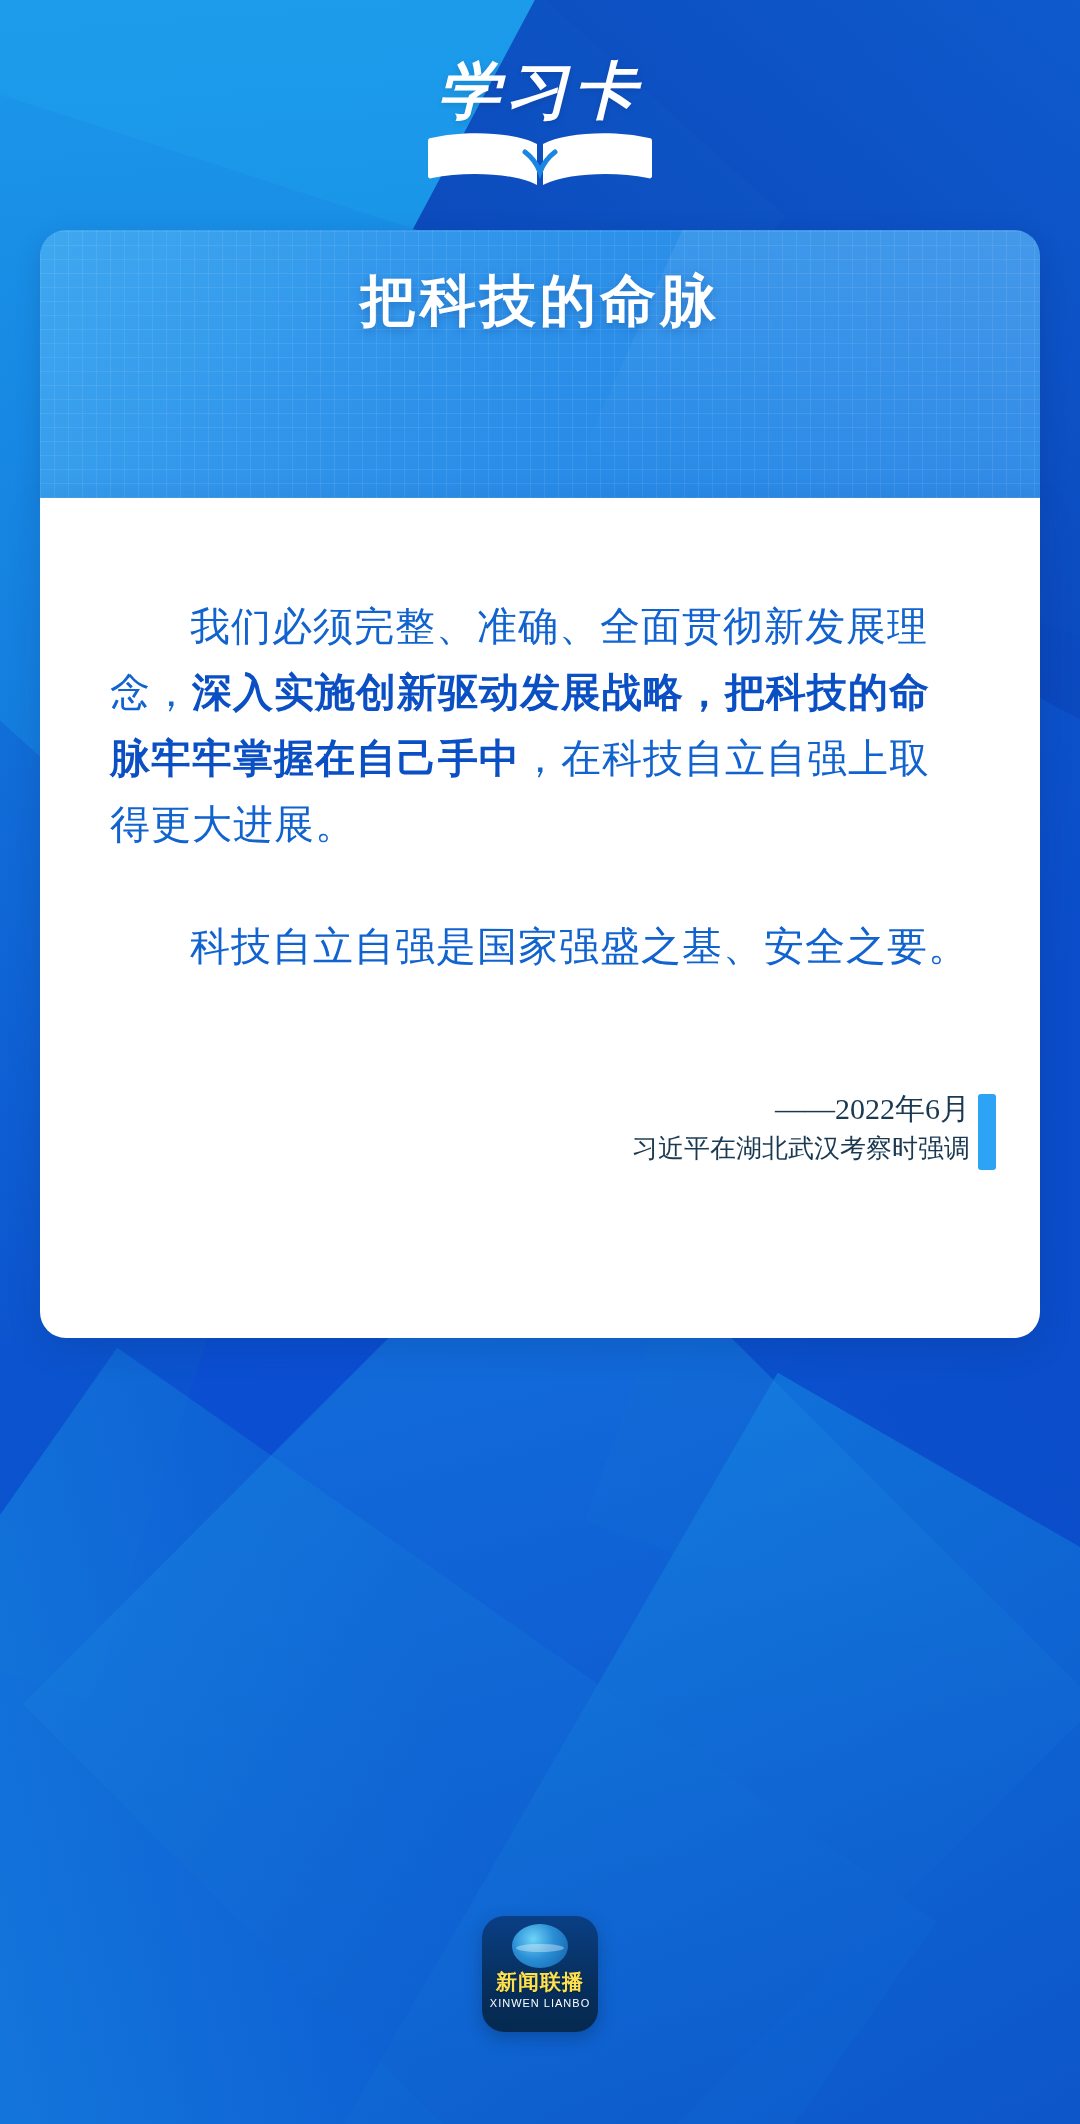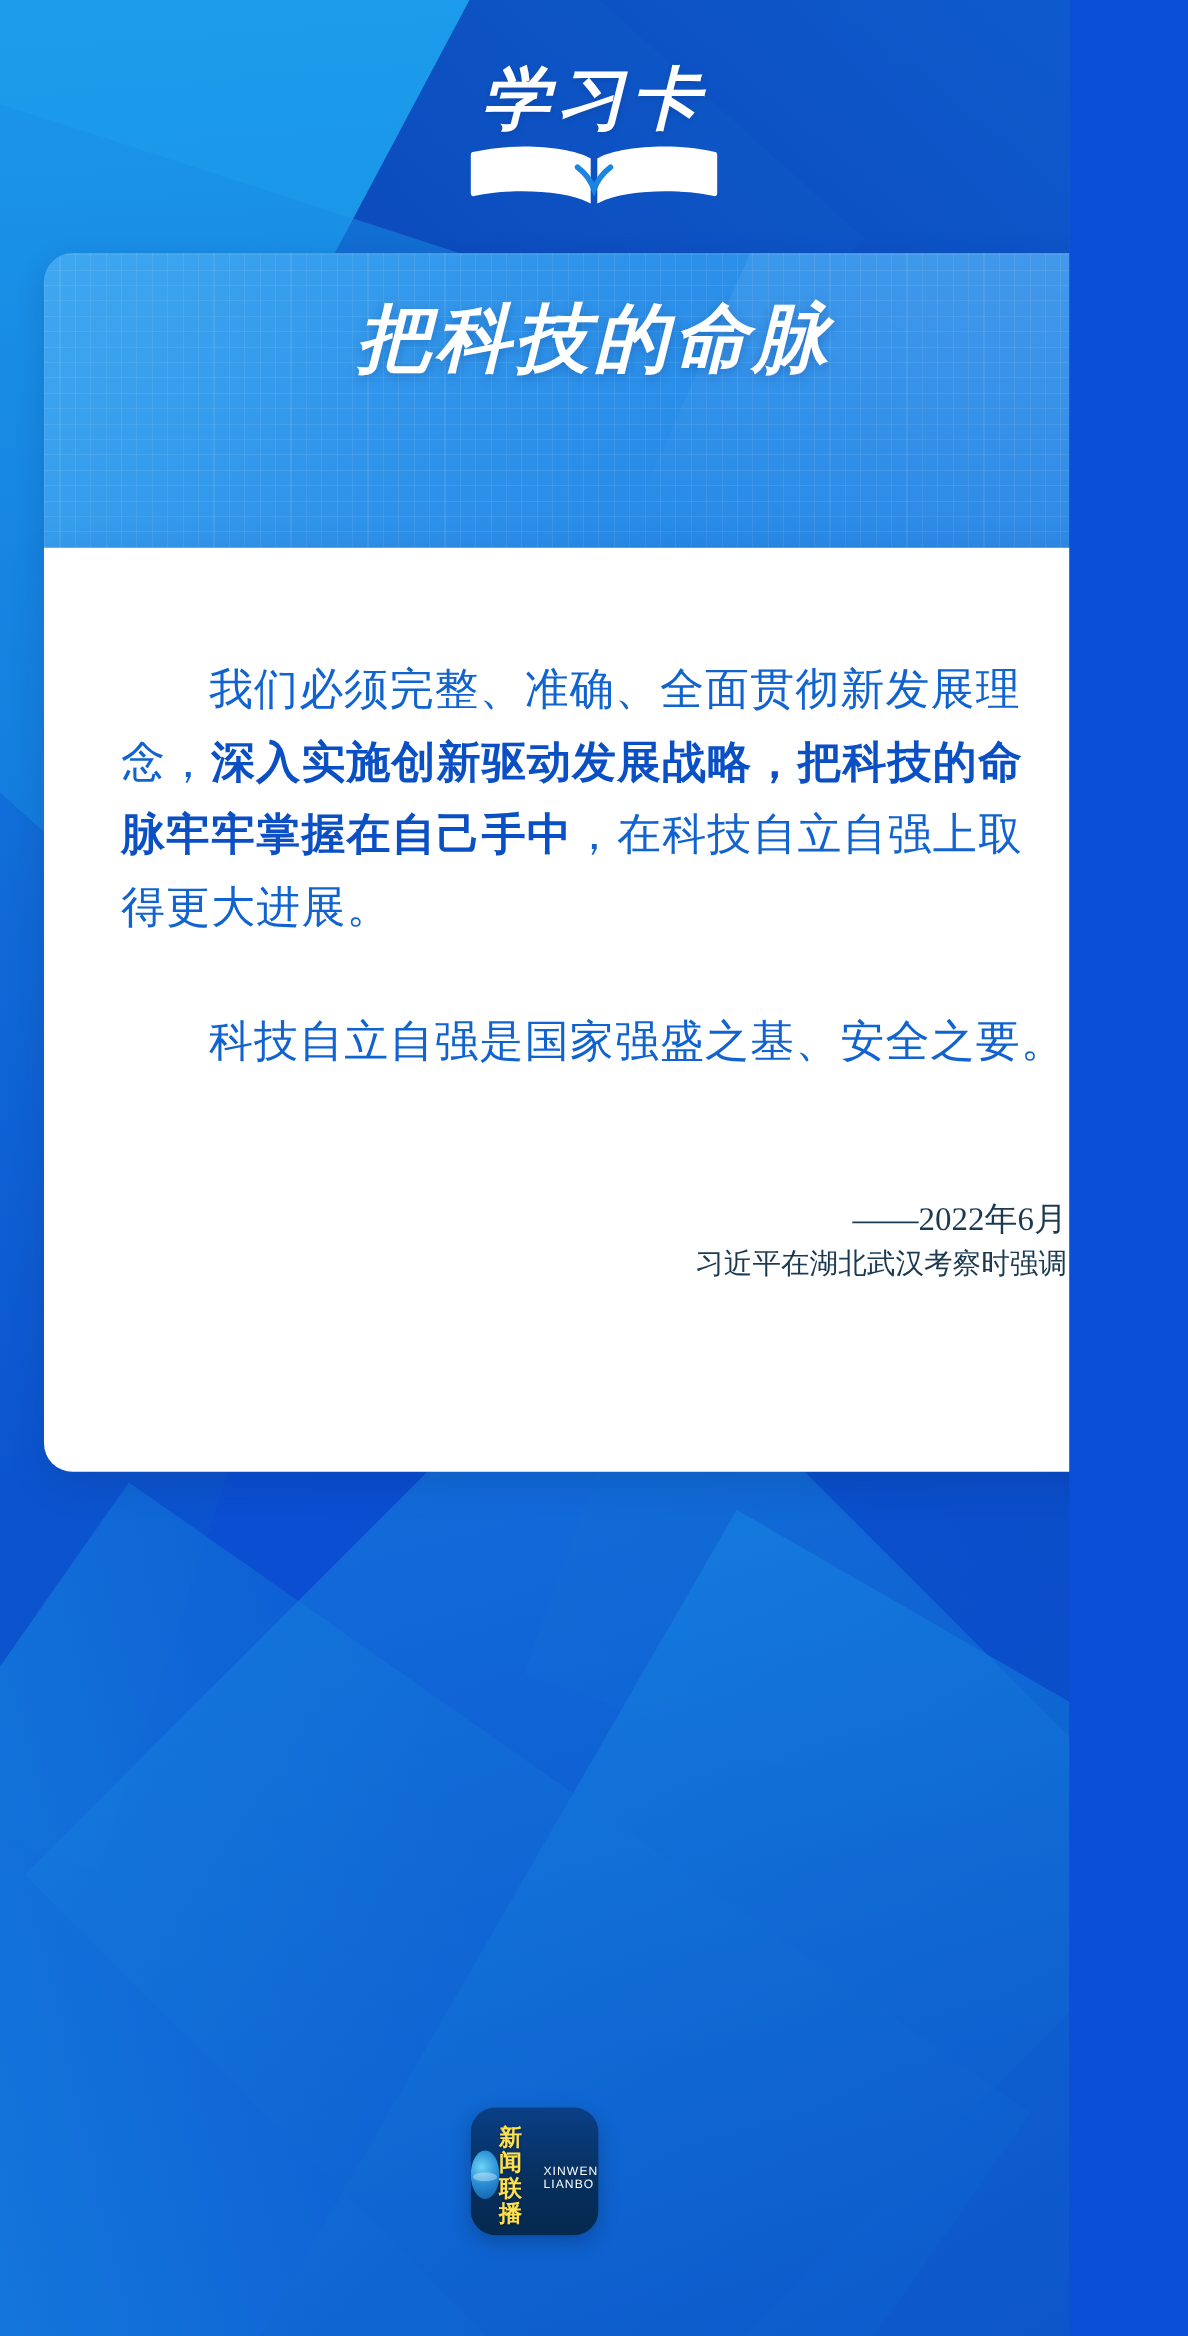--- a/index.html
+++ b/index.html
@@ -9,21 +9,21 @@
   }
   body {
     width: 1080px;
     height: 2124px;
     font-family: "Liberation Sans", sans-serif;
     overflow: hidden;
   }
 
   .poster {
     position: relative;
-    width: 972px;
+    width: 1080px;
     height: 2124px;
     overflow: hidden;
     background: linear-gradient(160deg, #1787e0 0%, #1069d8 28%, #0b4fd2 55%, #0a47c8 100%);
   }
 
   
   .shard {
     position: absolute;
     pointer-events: none;
   }
@@ -134,22 +134,21 @@
   .headline-inner {
     position: relative;
     z-index: 2;
     padding: 38px 30px 0 30px;
     text-align: center;
   }
   .headline-line {
     color: #ffffff;
     font-family: "Liberation Serif", serif;
     font-weight: bold;
-    font-style: italic;
-    font-size: 68px;
+    font-size: 56px;
     line-height: 1.18;
     letter-spacing: 4px;
     text-shadow: 0 3px 10px rgba(0, 40, 110, 0.28);
     white-space: nowrap;
   }
 
   
   .content-card {
     position: absolute;
     top: 498px;
@@ -211,21 +210,21 @@
     position: absolute;
     left: 50%;
     transform: translateX(-50%);
     bottom: 92px;
     width: 116px;
     height: 116px;
     border-radius: 22px;
     background: linear-gradient(180deg, #0a3f86 0%, #07305f 55%, #05294f 100%);
     box-shadow: 0 6px 18px rgba(0,0,0,0.22);
     display: flex;
-    flex-direction: row;
+    flex-direction: column;
     align-items: center;
     justify-content: flex-start;
     padding-top: 8px;
     box-sizing: border-box;
     overflow: hidden;
   }
   .globe {
     width: 56px;
     height: 44px;
     border-radius: 50%;

